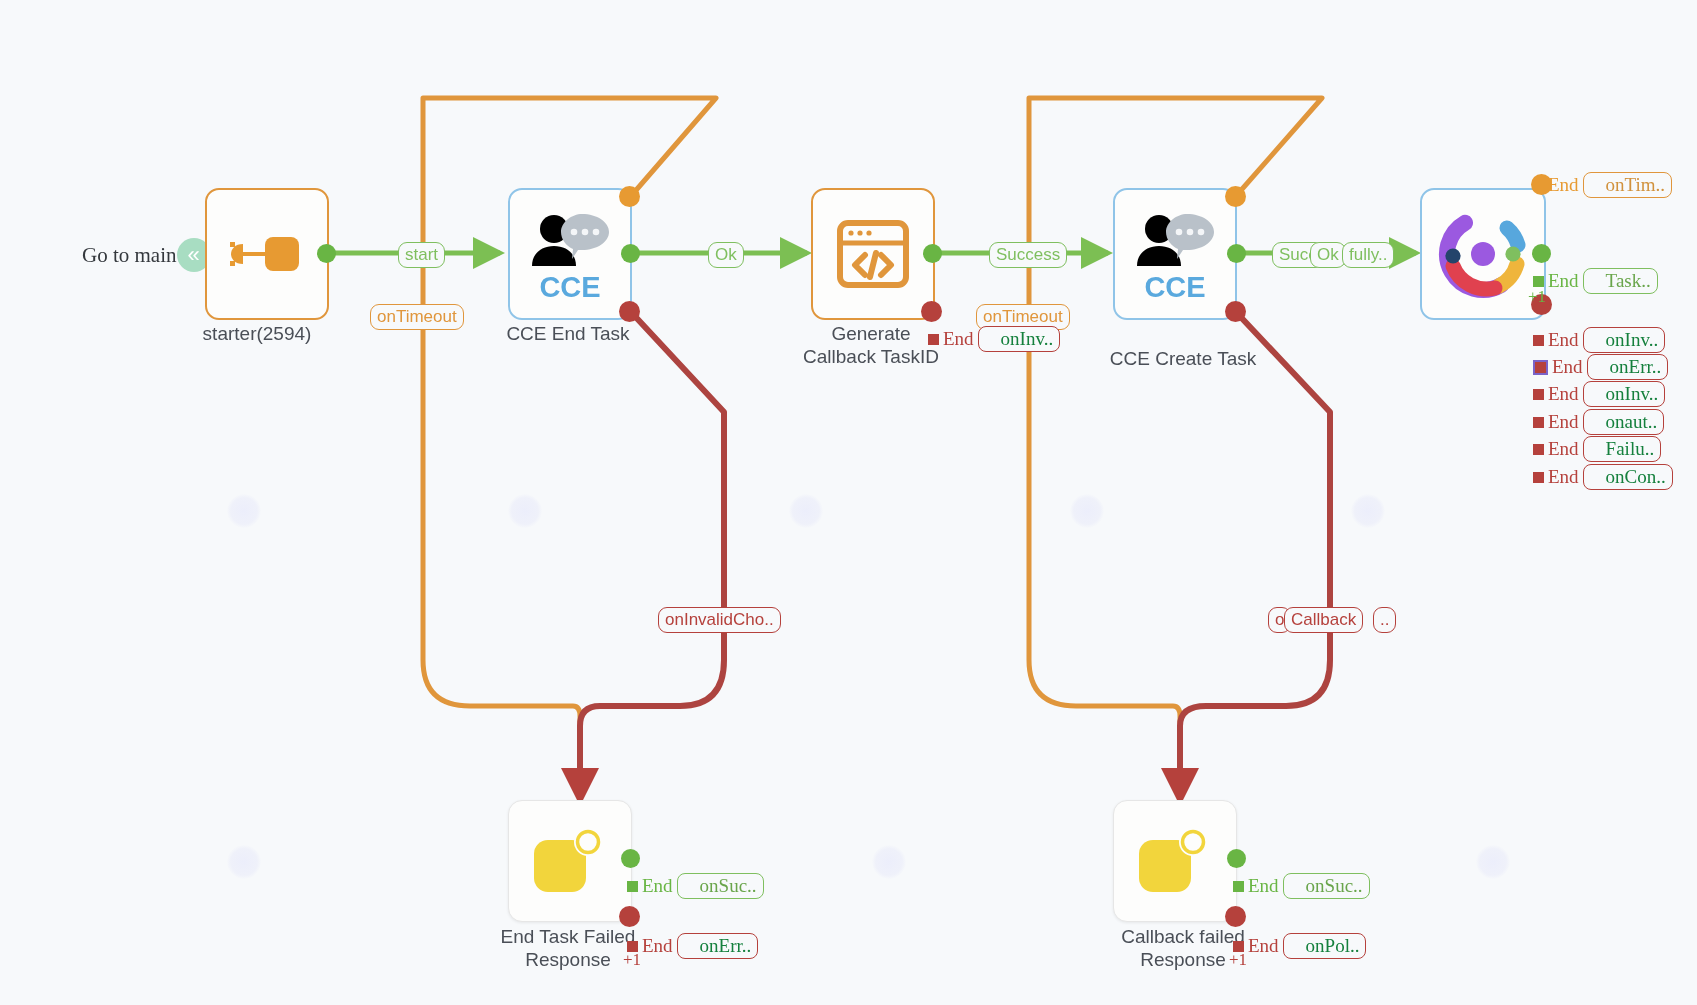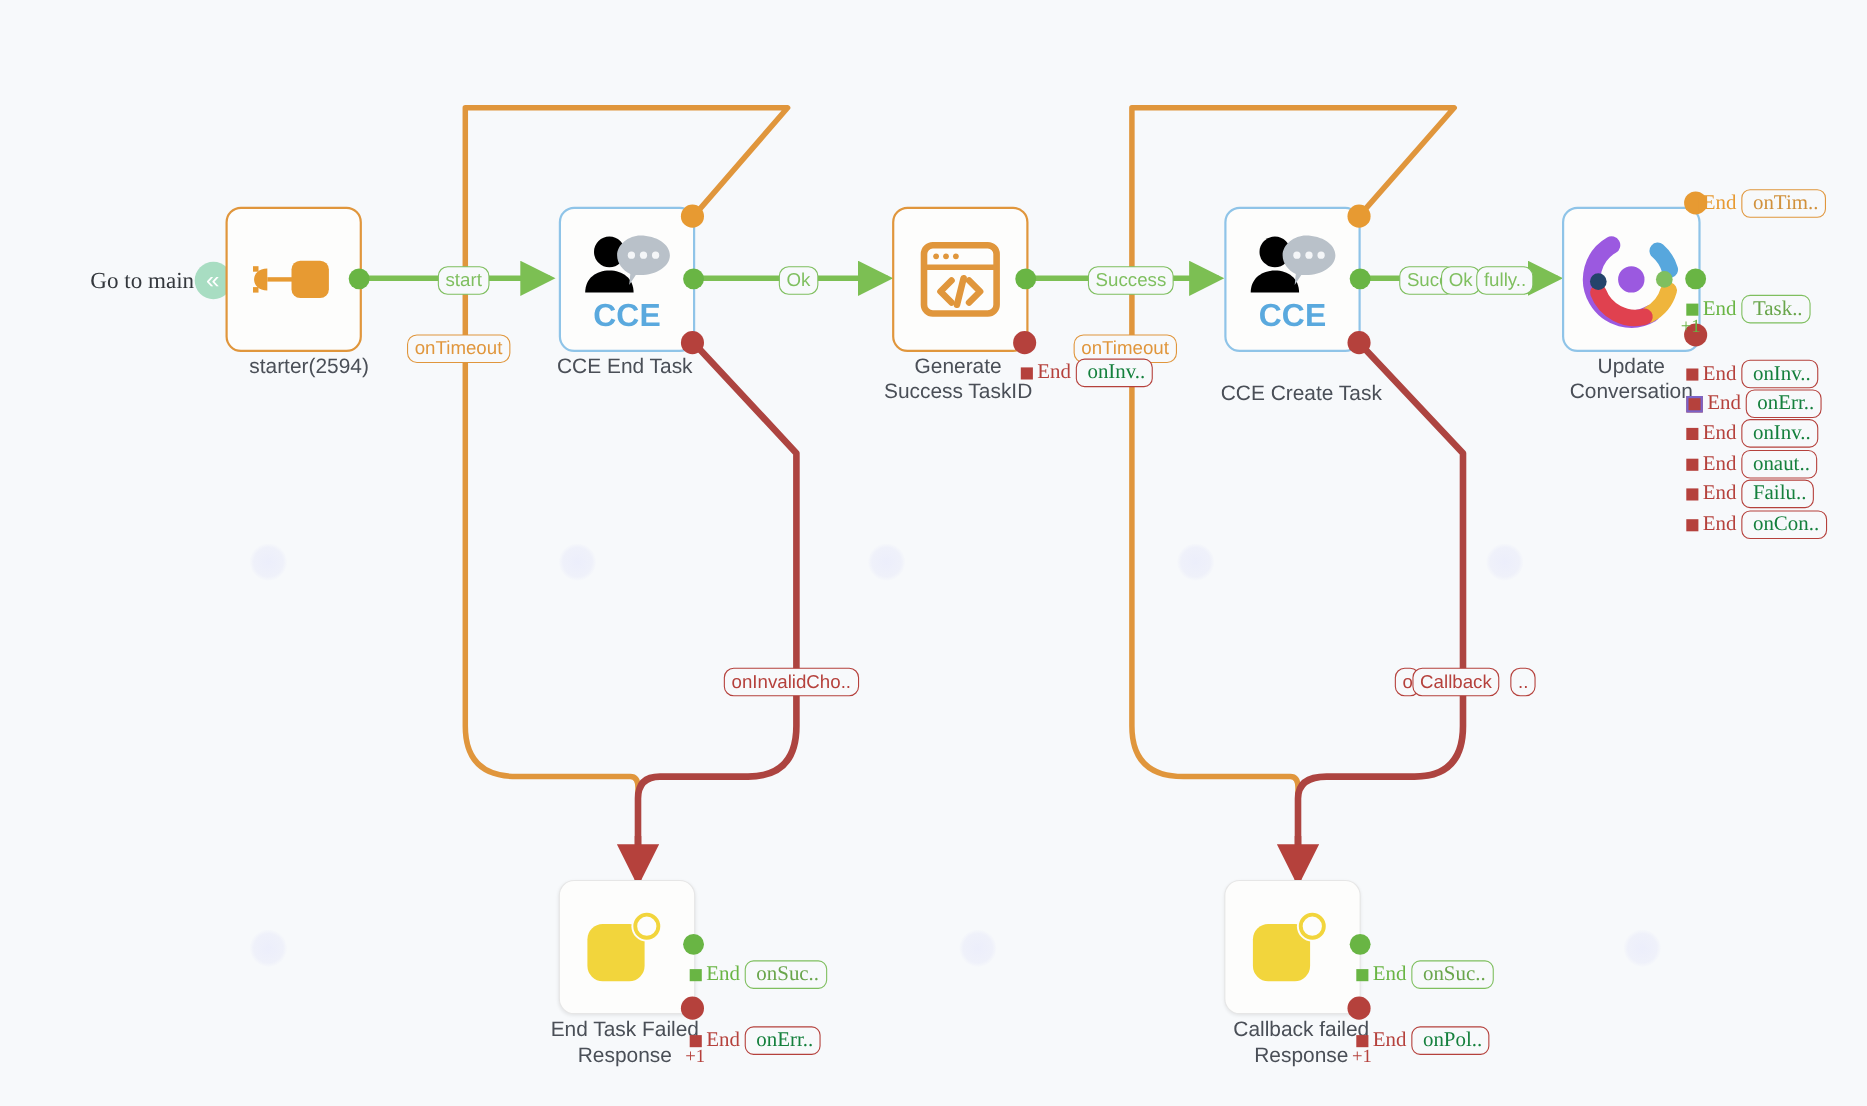--- a/index.html
+++ b/index.html
@@ -43,21 +43,21 @@
   .endrow{position:absolute;display:flex;align-items:center;gap:4px;white-space:nowrap;}
   .sq{width:11px;height:11px;flex:0 0 auto;}
   .sq.green{background:#69b544;}
   .sq.orange{background:#e79a32;}
   .sq.red{background:#b5413c;}
   .sq.redpurple{background:#b5413c;border:2px solid #7a63c8;}
   .endtxt{font-family:"Liberation Serif",serif;font-size:19px;}
   .endtxt.green{color:#69b544;}
   .endtxt.orange{color:#e79a32;}
   .endtxt.red{color:#b5413c;}
-  .epill{border-radius:8px;background:#f7f9fb;padding:0px 6px 1px 10px;
+  .epill{border-radius:8px;background:#f7f9fb;padding:0px 6px 1px 22px;
          font-family:"Liberation Serif",serif;font-size:19px;line-height:23px;}
   .epill.green{border:1.5px solid #7fbf5f;color:#69a54b;}
   .epill.orange{border:1.5px solid #e0963c;color:#d1913c;}
   .epill.red{border:1.5px solid #b5413c;color:#15803d;}
   .plusone{position:absolute;font-family:"Liberation Serif",serif;font-size:17px;}
   .plusone.green{color:#69b544;}
   .plusone.red{color:#b5413c;}
 
   
   #gotomain{position:absolute;display:flex;align-items:center;gap:0px;}
@@ -127,21 +127,21 @@
   <div class="node orange" style="left:205px;top:188px;width:120px;height:128px;">
     <svg width="76" height="46" viewBox="0 0 76 46">
       <rect x="36" y="6" width="34" height="34" rx="8" fill="#e79a32"></rect>
       <rect x="14" y="21" width="24" height="4" fill="#e79a32"></rect>
       <path d="M14,13 L14,33 C6,33 2,28 2,23 C2,18 6,13 14,13 Z" fill="#e79a32"></path>
       <rect x="1" y="11" width="5" height="5" fill="#e79a32"></rect>
       <rect x="1" y="30" width="5" height="5" fill="#e79a32"></rect>
     </svg>
   </div>
   <div class="port green" style="left:317px;top:244px;width:19px;height:19px;"></div>
-  <div class="node-title" style="left:201px;top:322px;width:160px;">starter(2594)</div>
+  <div class="node-title" style="left:177px;top:322px;width:160px;">starter(2594)</div>
 
   <div class="node blue" style="left:508px;top:188px;width:120px;height:128px;">
     <div style="position:relative;width:100%;height:100%;">
       <svg width="84" height="60" viewBox="0 0 84 60" style="position:absolute;left:18px;top:22px;">
         <circle cx="26" cy="17" r="14" fill="#000"></circle>
         <path d="M4,54 C4,41 14,34 26,34 C38,34 48,41 48,54 Z" fill="#000"></path>
         <path d="M54,2 C69,2 81,10 81,20 C81,30 69,38 54,38 L50,38 L44,47 L45,37 C38,34 33,27 33,20 C33,10 44,2 54,2 Z" fill="#b9c1c9"></path>
         <circle cx="46" cy="20" r="3.3" fill="#f4f6f8"></circle>
         <circle cx="57" cy="20" r="3.3" fill="#f4f6f8"></circle>
         <circle cx="68" cy="20" r="3.3" fill="#f4f6f8"></circle>
@@ -162,21 +162,21 @@
       <circle cx="24" cy="16" r="2.6" fill="#e0963c"></circle>
       <circle cx="33" cy="16" r="2.6" fill="#e0963c"></circle>
       <path d="M29,38 L19,48 L29,58" stroke="#e0963c" stroke-width="6" fill="none" stroke-linecap="round" stroke-linejoin="round"></path>
       <path d="M45,38 L55,48 L45,58" stroke="#e0963c" stroke-width="6" fill="none" stroke-linecap="round" stroke-linejoin="round"></path>
       <path d="M40,36 L34,60" stroke="#e0963c" stroke-width="6" fill="none" stroke-linecap="round"></path>
     </svg>
   </div>
   <div class="port green" style="left:923px;top:244px;width:19px;height:19px;"></div>
   <div class="port red" style="left:921px;top:301px;width:21px;height:21px;"></div>
   <div class="node-title" style="left:761px;top:322px;width:220px;">Generate
-Success TaskID</div>
+Callback TaskID</div>
 
   <div class="node blue" style="left:1113px;top:188px;width:120px;height:128px;">
     <div style="position:relative;width:100%;height:100%;">
       <svg width="84" height="60" viewBox="0 0 84 60" style="position:absolute;left:18px;top:22px;">
         <circle cx="26" cy="17" r="14" fill="#000"></circle>
         <path d="M4,54 C4,41 14,34 26,34 C38,34 48,41 48,54 Z" fill="#000"></path>
         <path d="M54,2 C69,2 81,10 81,20 C81,30 69,38 54,38 L50,38 L44,47 L45,37 C38,34 33,27 33,20 C33,10 44,2 54,2 Z" fill="#b9c1c9"></path>
         <circle cx="46" cy="20" r="3.3" fill="#f4f6f8"></circle>
         <circle cx="57" cy="20" r="3.3" fill="#f4f6f8"></circle>
         <circle cx="68" cy="20" r="3.3" fill="#f4f6f8"></circle>
@@ -196,22 +196,20 @@
       <path d="M80,56 a36,36 0 0,1 -18,22" fill="none" stroke="#efb53c" stroke-width="15" stroke-linecap="round"></path>
       <path d="M16,58 a36,36 0 0,0 42,22" fill="none" stroke="#e0414f" stroke-width="15" stroke-linecap="round"></path>
       <circle cx="16" cy="48" r="7.6" fill="#24446b"></circle>
       <circle cx="46" cy="46" r="12" fill="#9b59e0"></circle>
       <circle cx="76" cy="46" r="7.6" fill="#7fbf5f"></circle>
     </svg>
   </div>
   <div class="port orange" style="left:1531px;top:174px;width:21px;height:21px;"></div>
   <div class="port green" style="left:1532px;top:244px;width:19px;height:19px;"></div>
   <div class="port red" style="left:1531px;top:294px;width:21px;height:21px;"></div>
-  <div class="node-title" style="left:1398px;top:322px;width:170px;">Update
-Conversation</div>
 
   <div class="node plain" style="left:508px;top:800px;width:122px;height:120px;">
     <svg width="76" height="66" viewBox="0 0 76 66">
       <rect x="2" y="12" width="52" height="52" rx="14" fill="#f2d53c"></rect>
       <circle cx="56" cy="14" r="14" fill="#fdfdfc"></circle>
       <circle cx="56" cy="14" r="10.5" fill="none" stroke="#f2d53c" stroke-width="3.5"></circle>
     </svg>
   </div>
   <div class="port green" style="left:621px;top:849px;width:19px;height:19px;"></div>
   <div class="port red" style="left:619px;top:906px;width:21px;height:21px;"></div>

